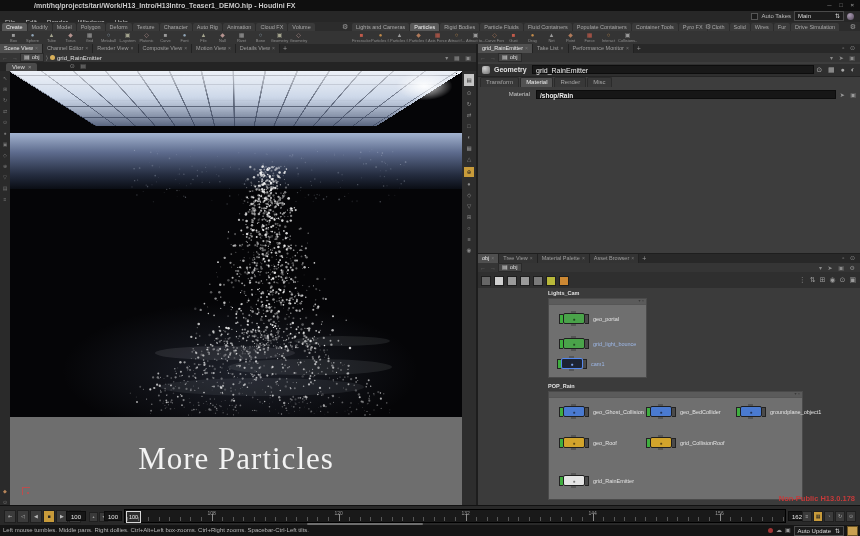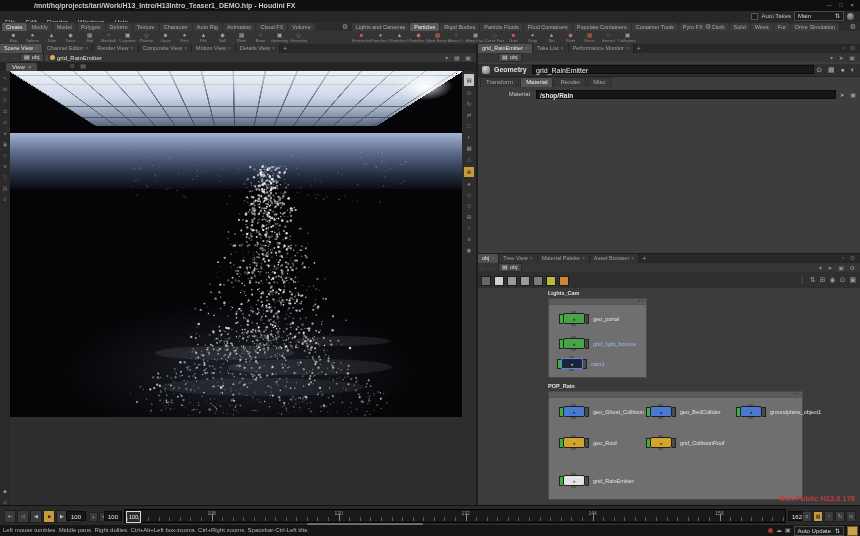--- a/index.html
+++ b/index.html
@@ -2425,20 +2425,24 @@
         <circle cx="211.0" cy="335.5" r="0.79" fill="#fff" opacity="0.28"></circle>
         <circle cx="301.0" cy="340.9" r="0.64" fill="#fff" opacity="0.36"></circle>
         <circle cx="259.4" cy="332.8" r="0.42" fill="#fff" opacity="0.29"></circle>
         <circle cx="359.9" cy="343.4" r="0.77" fill="#fff" opacity="0.31"></circle>
         <circle cx="298.9" cy="337.8" r="0.64" fill="#fff" opacity="0.48"></circle>
         <circle cx="338.9" cy="342.9" r="0.61" fill="#fff" opacity="0.34"></circle>
         <circle cx="297.2" cy="332.4" r="0.53" fill="#fff" opacity="0.30"></circle>
         <circle cx="337.9" cy="339.1" r="0.37" fill="#fff" opacity="0.34"></circle>
       </svg>
   </div>
+  <div class="abs grayband">
+    <div class="slide-title">More Particles</div>
+    <div class="redmark"></div>
+  </div>
   <div class="abs rightrail" id="right-rail">
       <div class="rricon first">▤</div>
       <div class="rricon">⊙</div>
       <div class="rricon">↻</div>
       <div class="rricon">⇄</div>
       <div class="rricon">□</div>
       <div class="rricon">◐</div>
       <div class="rricon">▦</div>
       <div class="rricon">△</div>
       <div class="rricon hl">⊕</div>

